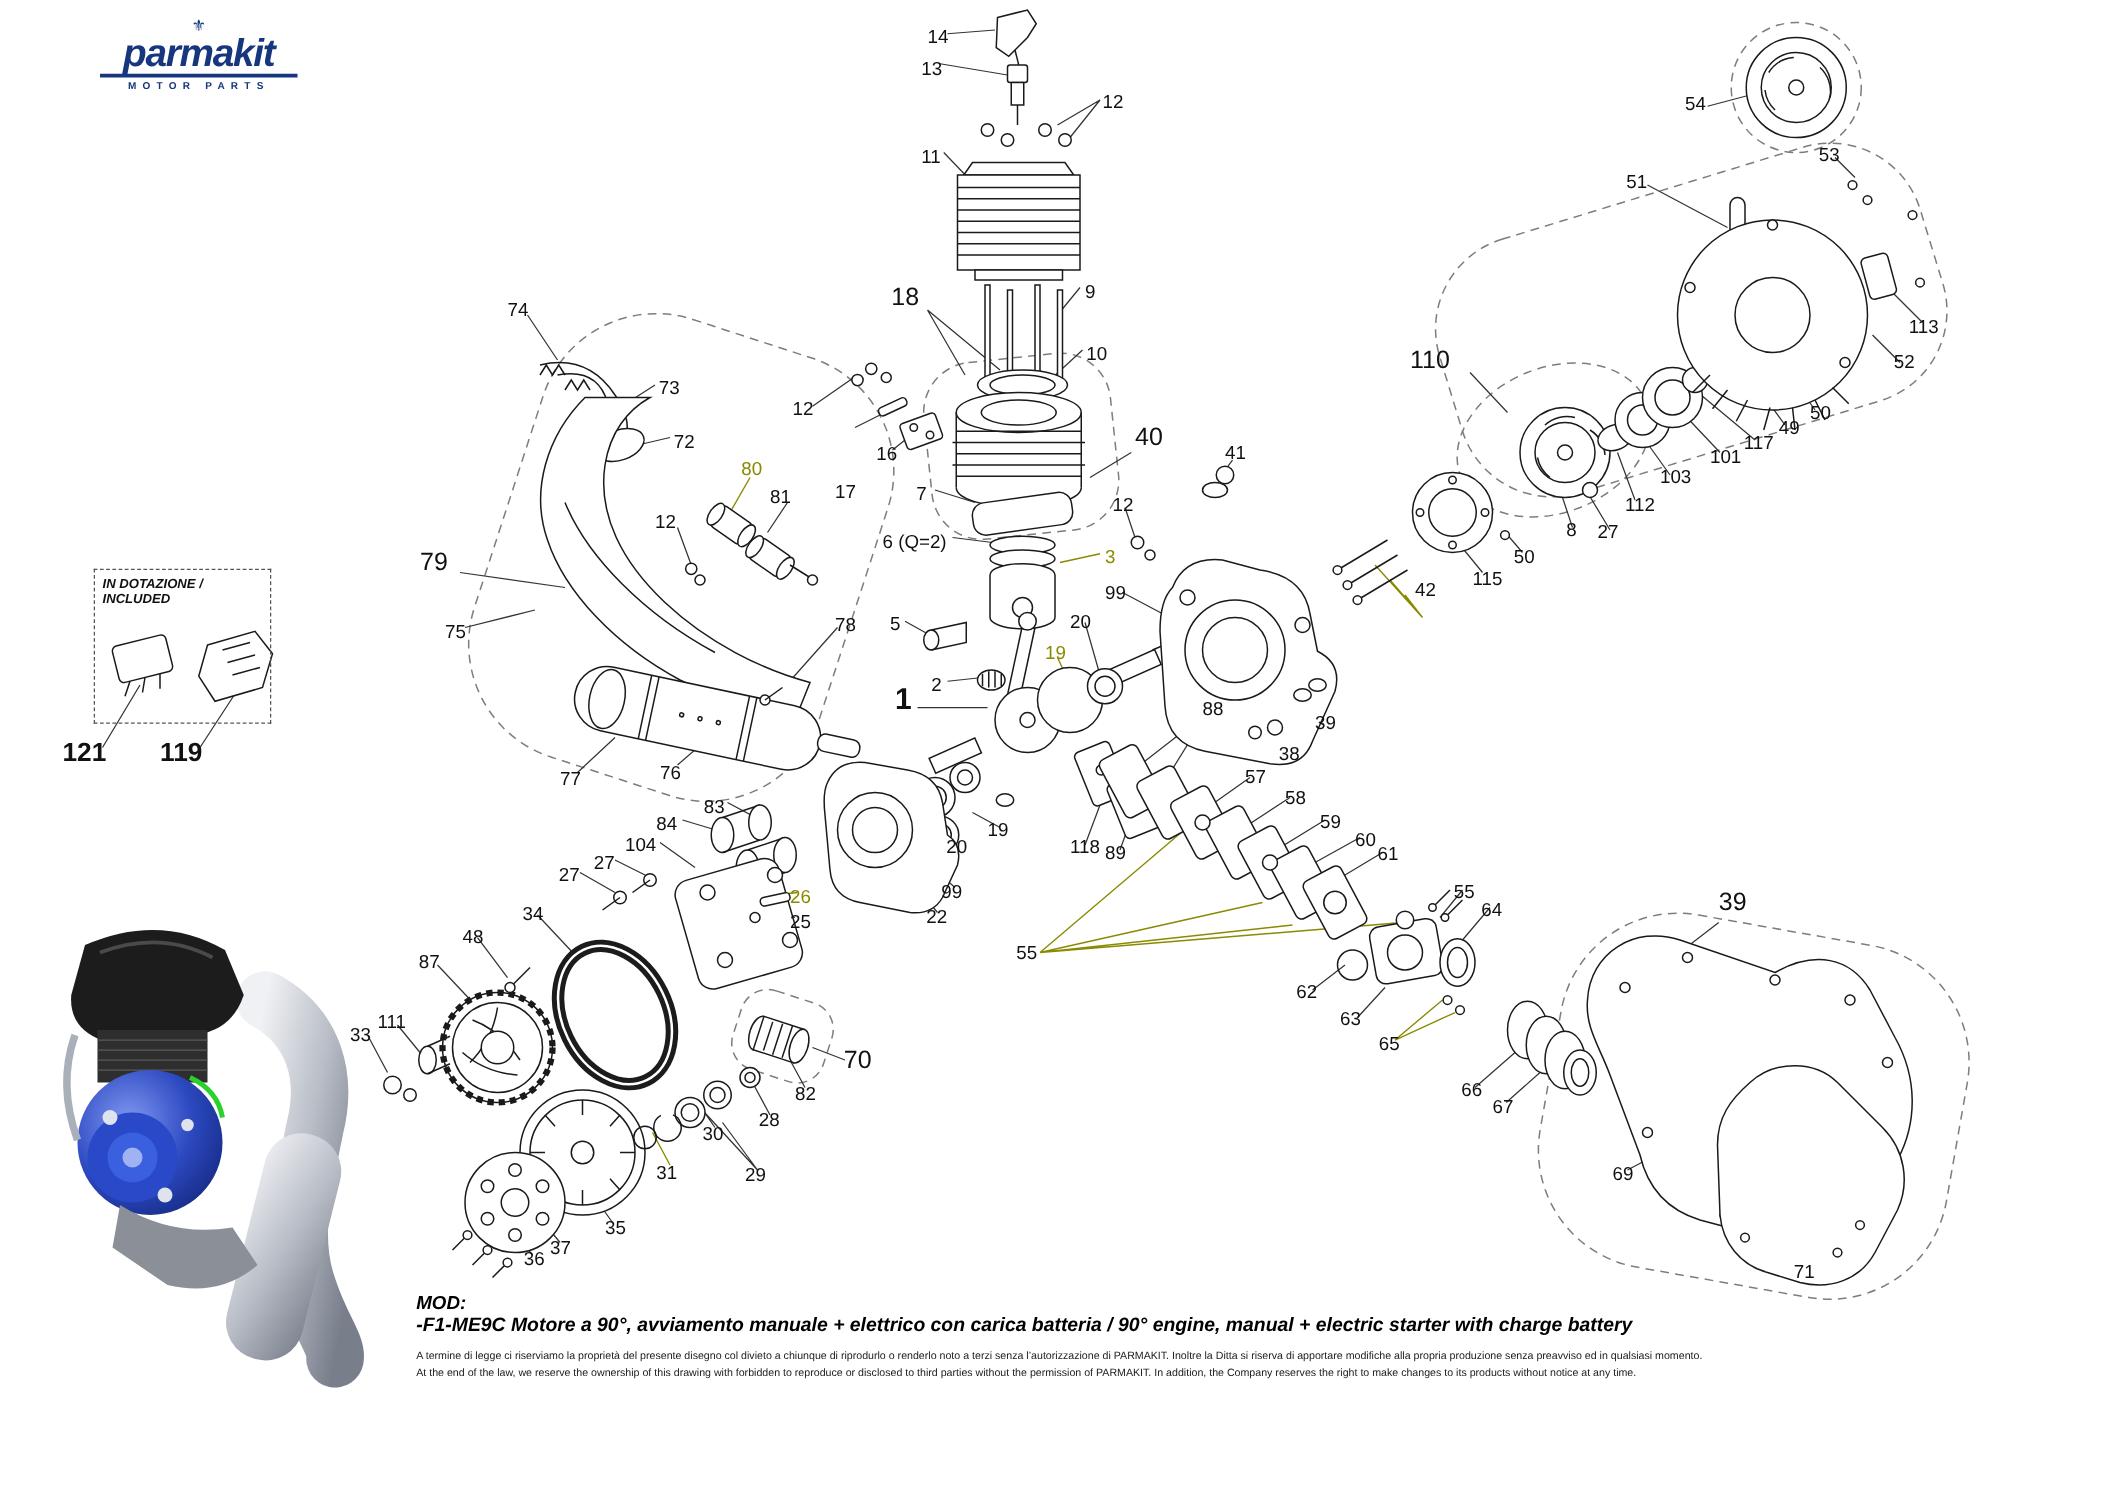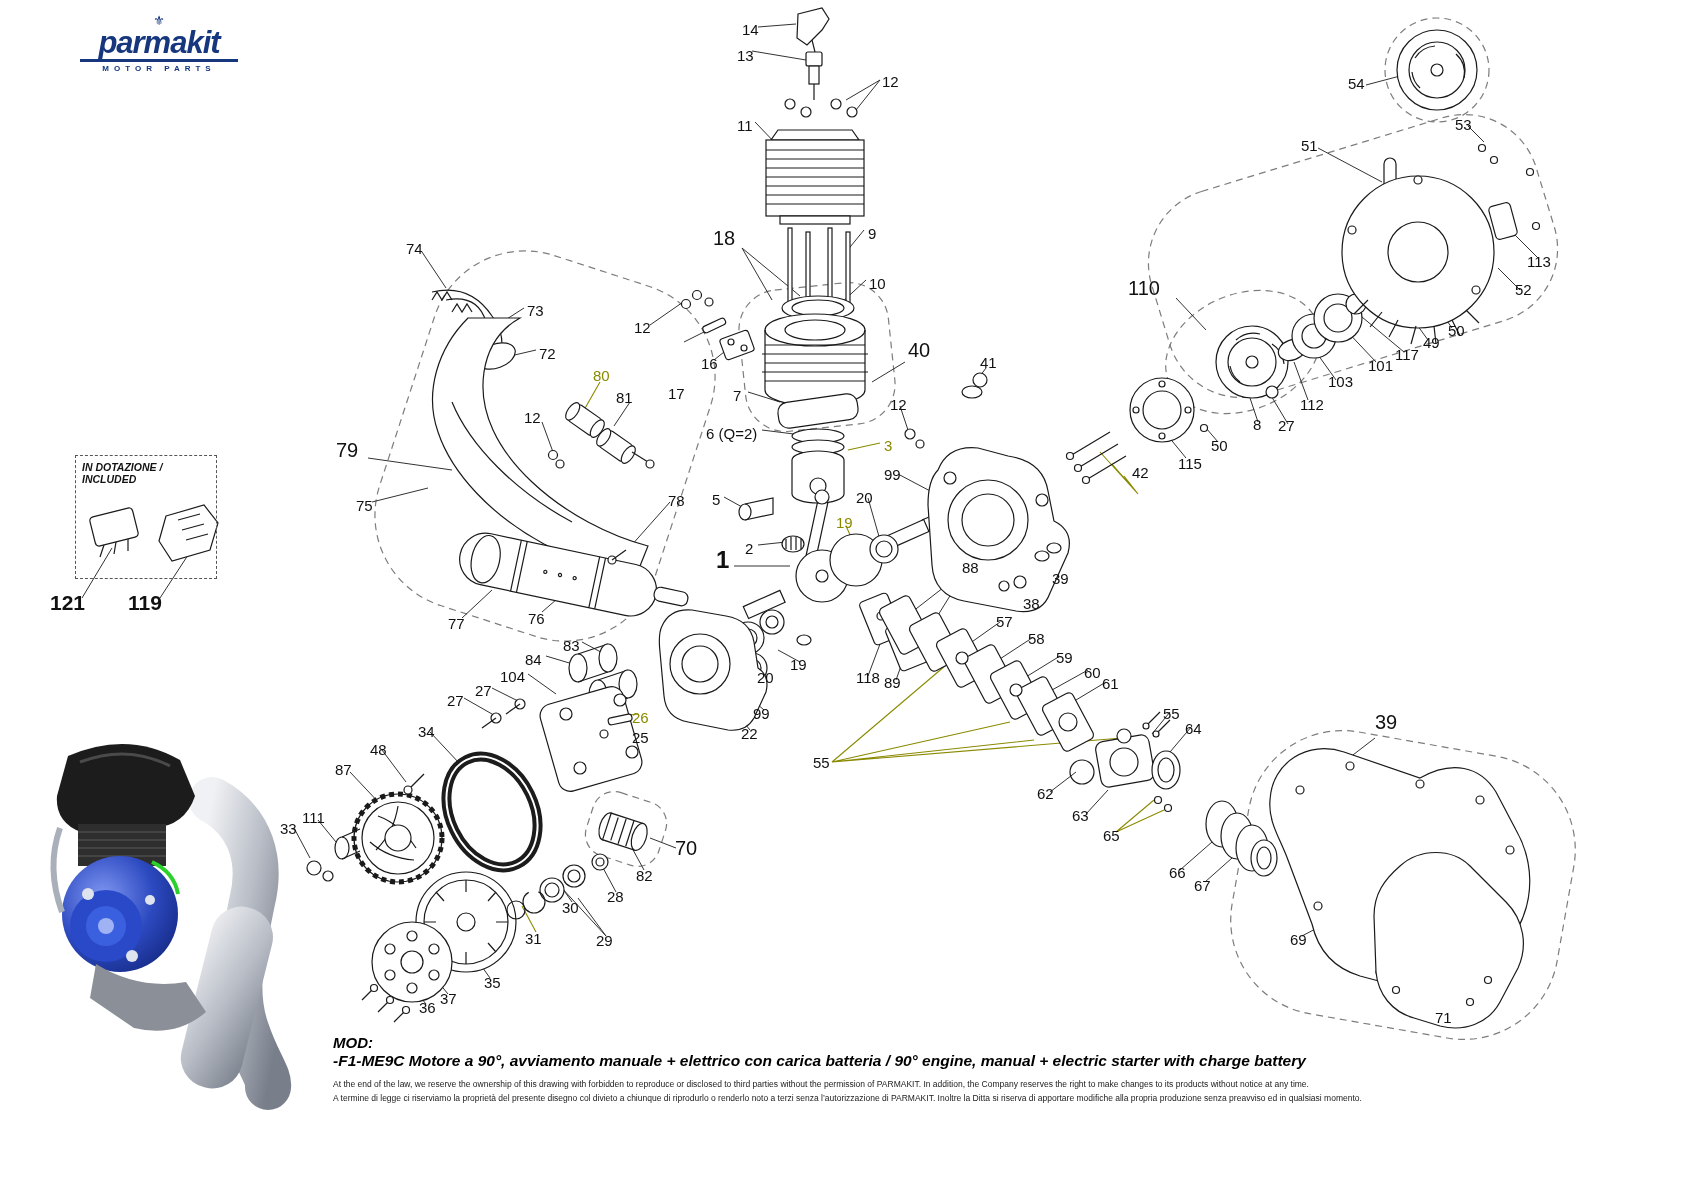--- a/index.html
+++ b/index.html
@@ -582,18 +582,18 @@
       <div class="plabel" style="left: 440px; top: 991px; color: rgb(17, 17, 17);">37</div>
       <div class="plabel" style="left: 419px; top: 1000px; color: rgb(17, 17, 17);">36</div>
       <div class="plabel included" style="left: 50px; top: 592px; color: rgb(17, 17, 17);">121</div>
       <div class="plabel included" style="left: 128px; top: 592px; color: rgb(17, 17, 17);">119</div>
     </div>
 
   <div class="footer">
     <div class="mod-label">MOD:</div>
     <div class="model-line">-F1-ME9C Motore a 90°, avviamento manuale + elettrico con carica batteria / 90° engine, manual + electric starter with charge battery</div>
     <div class="legal">
+      <div>A termine di legge ci riserviamo la proprietà del presente disegno col divieto a chiunque di riprodurlo o renderlo noto a terzi senza l’autorizzazione di PARMAKIT. Inoltre la Ditta si riserva di apportare modifiche alla propria produzione senza preavviso ed in qualsiasi momento.</div>
       <div>At the end of the law, we reserve the ownership of this drawing with forbidden to reproduce or disclosed to third parties without the permission of PARMAKIT. In addition, the Company reserves the right to make changes to its products without notice at any time.</div>
-      <div>A termine di legge ci riserviamo la proprietà del presente disegno col divieto a chiunque di riprodurlo o renderlo noto a terzi senza l’autorizzazione di PARMAKIT. Inoltre la Ditta si riserva di apportare modifiche alla propria produzione senza preavviso ed in qualsiasi momento.</div>
     </div>
   </div>
 
 </div>
 
 </body></html>

